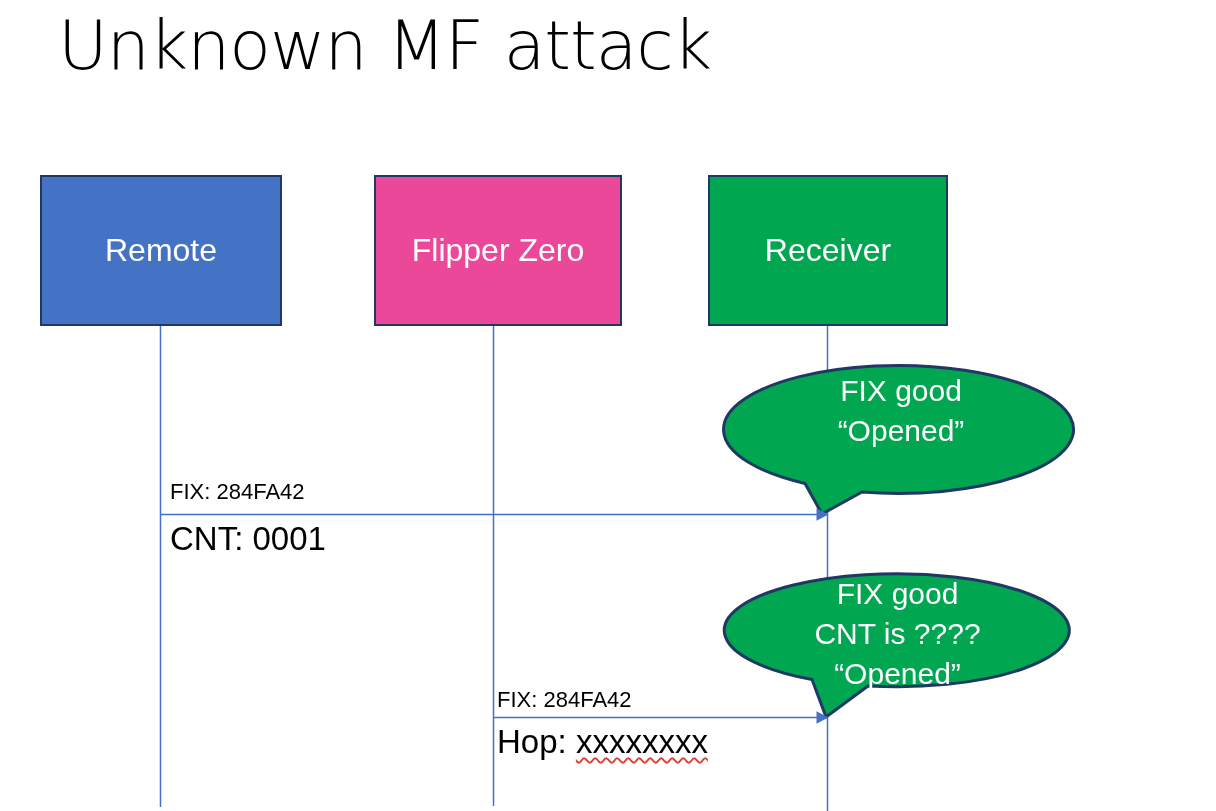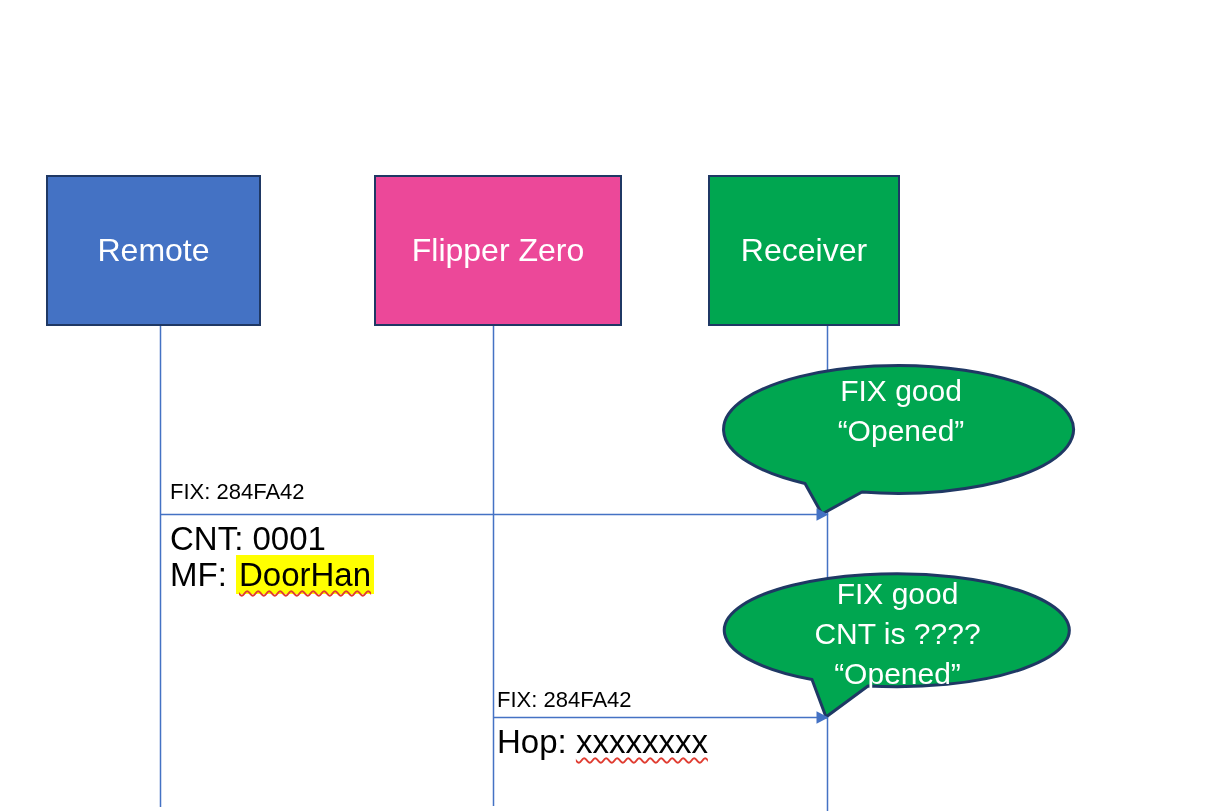--- a/index.html
+++ b/index.html
@@ -36,32 +36,32 @@
     height: 151px;
     box-sizing: border-box;
     border: 2px solid #1F3864;
     display: flex;
     align-items: center;
     justify-content: center;
     color: #ffffff;
     font-size: 32px;
     white-space: nowrap;
   }
-  .actor-remote   { left: 40px;  width: 215px; background: #4472C4; margin-left: 6px; }
+  .actor-remote   { left: 40px;  width: 242px; background: #4472C4; }
   .actor-flipper  { left: 374px; width: 248px; background: #ec4899; }
-  .actor-receiver { left: 708px; width: 192px; background: #00A650; }
+  .actor-receiver { left: 708px; width: 240px; background: #00A650; }
   .msg-line {
     position: absolute;
     font-size: 22px;
     line-height: 36px;
     white-space: nowrap;
     color: #000000;
   }
   .msg-block { position: absolute; white-space: nowrap; }
-  .msg-block .row { font-size: 33px; line-height: 36px; color: #000000; }
+  .msg-block .row { font-size: 33px; line-height: 36px; color: #000000; text-align: right; }
   .hl { background: #FFFF00; padding: 1px 3px; }
   .sq {
     text-decoration-line: underline;
     text-decoration-style: wavy;
     text-decoration-color: #E03C31;
     text-decoration-thickness: 1.5px;
     text-underline-offset: 4px;
   }
   .bubble-text {
     position: absolute;
@@ -70,20 +70,21 @@
     line-height: 40px;
     text-align: center;
     white-space: nowrap;
   }
 </style>
 </head>
 <body>
 
 <div class="slide">
 
+  <h1 class="title">Unknown MF attack</h1>
 
   <svg class="layer" width="1216" height="811" viewBox="0 0 1216 811">
 
     <line class="lifeline" x1="160.5" y1="326" x2="160.5" y2="807"></line>
     <line class="lifeline" x1="493.5" y1="326" x2="493.5" y2="806"></line>
     <line class="lifeline" x1="827.5" y1="326" x2="827.5" y2="811"></line>
 
     <path class="callout" d="M 862 492 A 175 64 0 1 0 805 483.5 L 822 514 Z"></path>
     <path class="callout" d="M 868 686 A 172.5 56.5 0 1 0 812 679.5 L 826 717 Z"></path>
 
@@ -99,21 +100,20 @@
   <div class="actor actor-flipper">
     <span>Flipper Zero</span>
   </div>
   <div class="actor actor-receiver">
     <span>Receiver</span>
   </div>
 
   <div class="msg-line" style="left:170px; top:474px;">FIX: 284FA42</div>
   <div class="msg-block" style="left:170px; top:521px;">
     <div class="row"><span>CNT: </span><span>0001</span></div>
-    <div class="row"><span>MF: </span><span class="hl sq">DoorHan</span></div>
   </div>
 
   <div class="msg-line" style="left:497px; top:682px;">FIX: 284FA42</div>
   <div class="msg-block" style="left:497px; top:724px;">
     <div class="row"><span>Hop: </span><span class="sq">xxxxxxxx</span></div>
   </div>
 
   <div class="bubble-text" style="left:726px; top:371px; width:350px;">
     <div>FIX good</div>
     <div>“Opened”</div>

